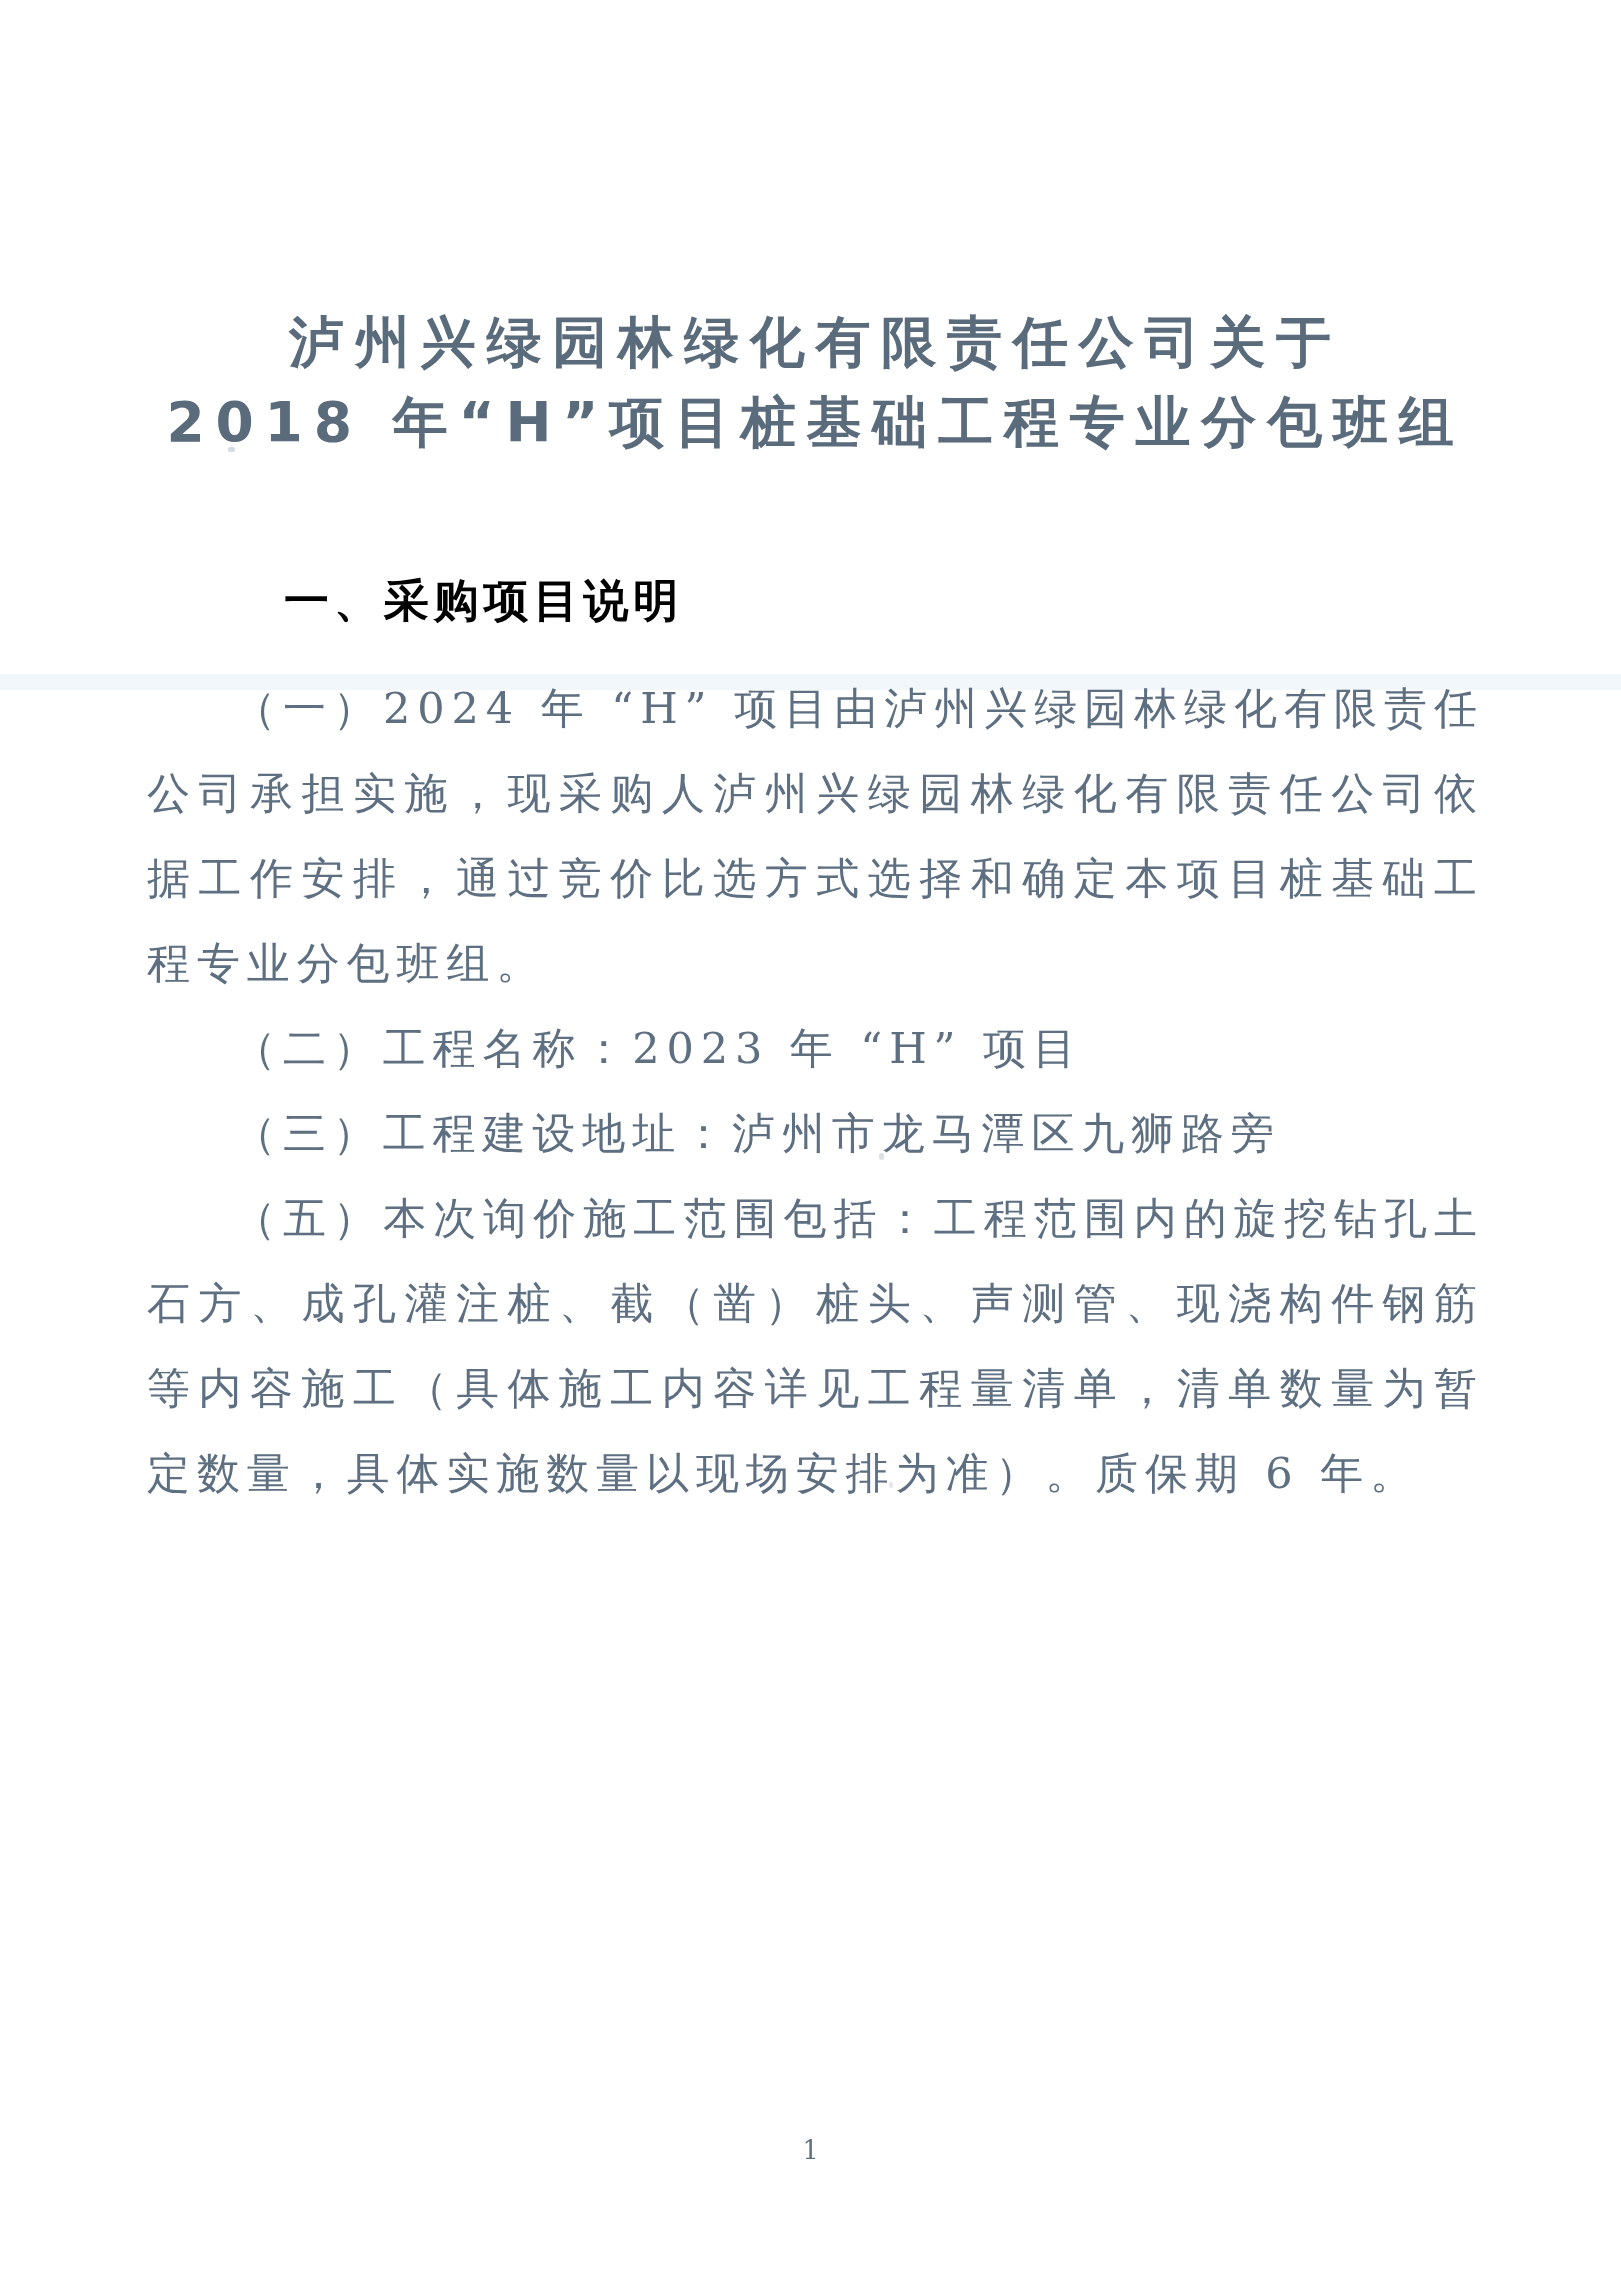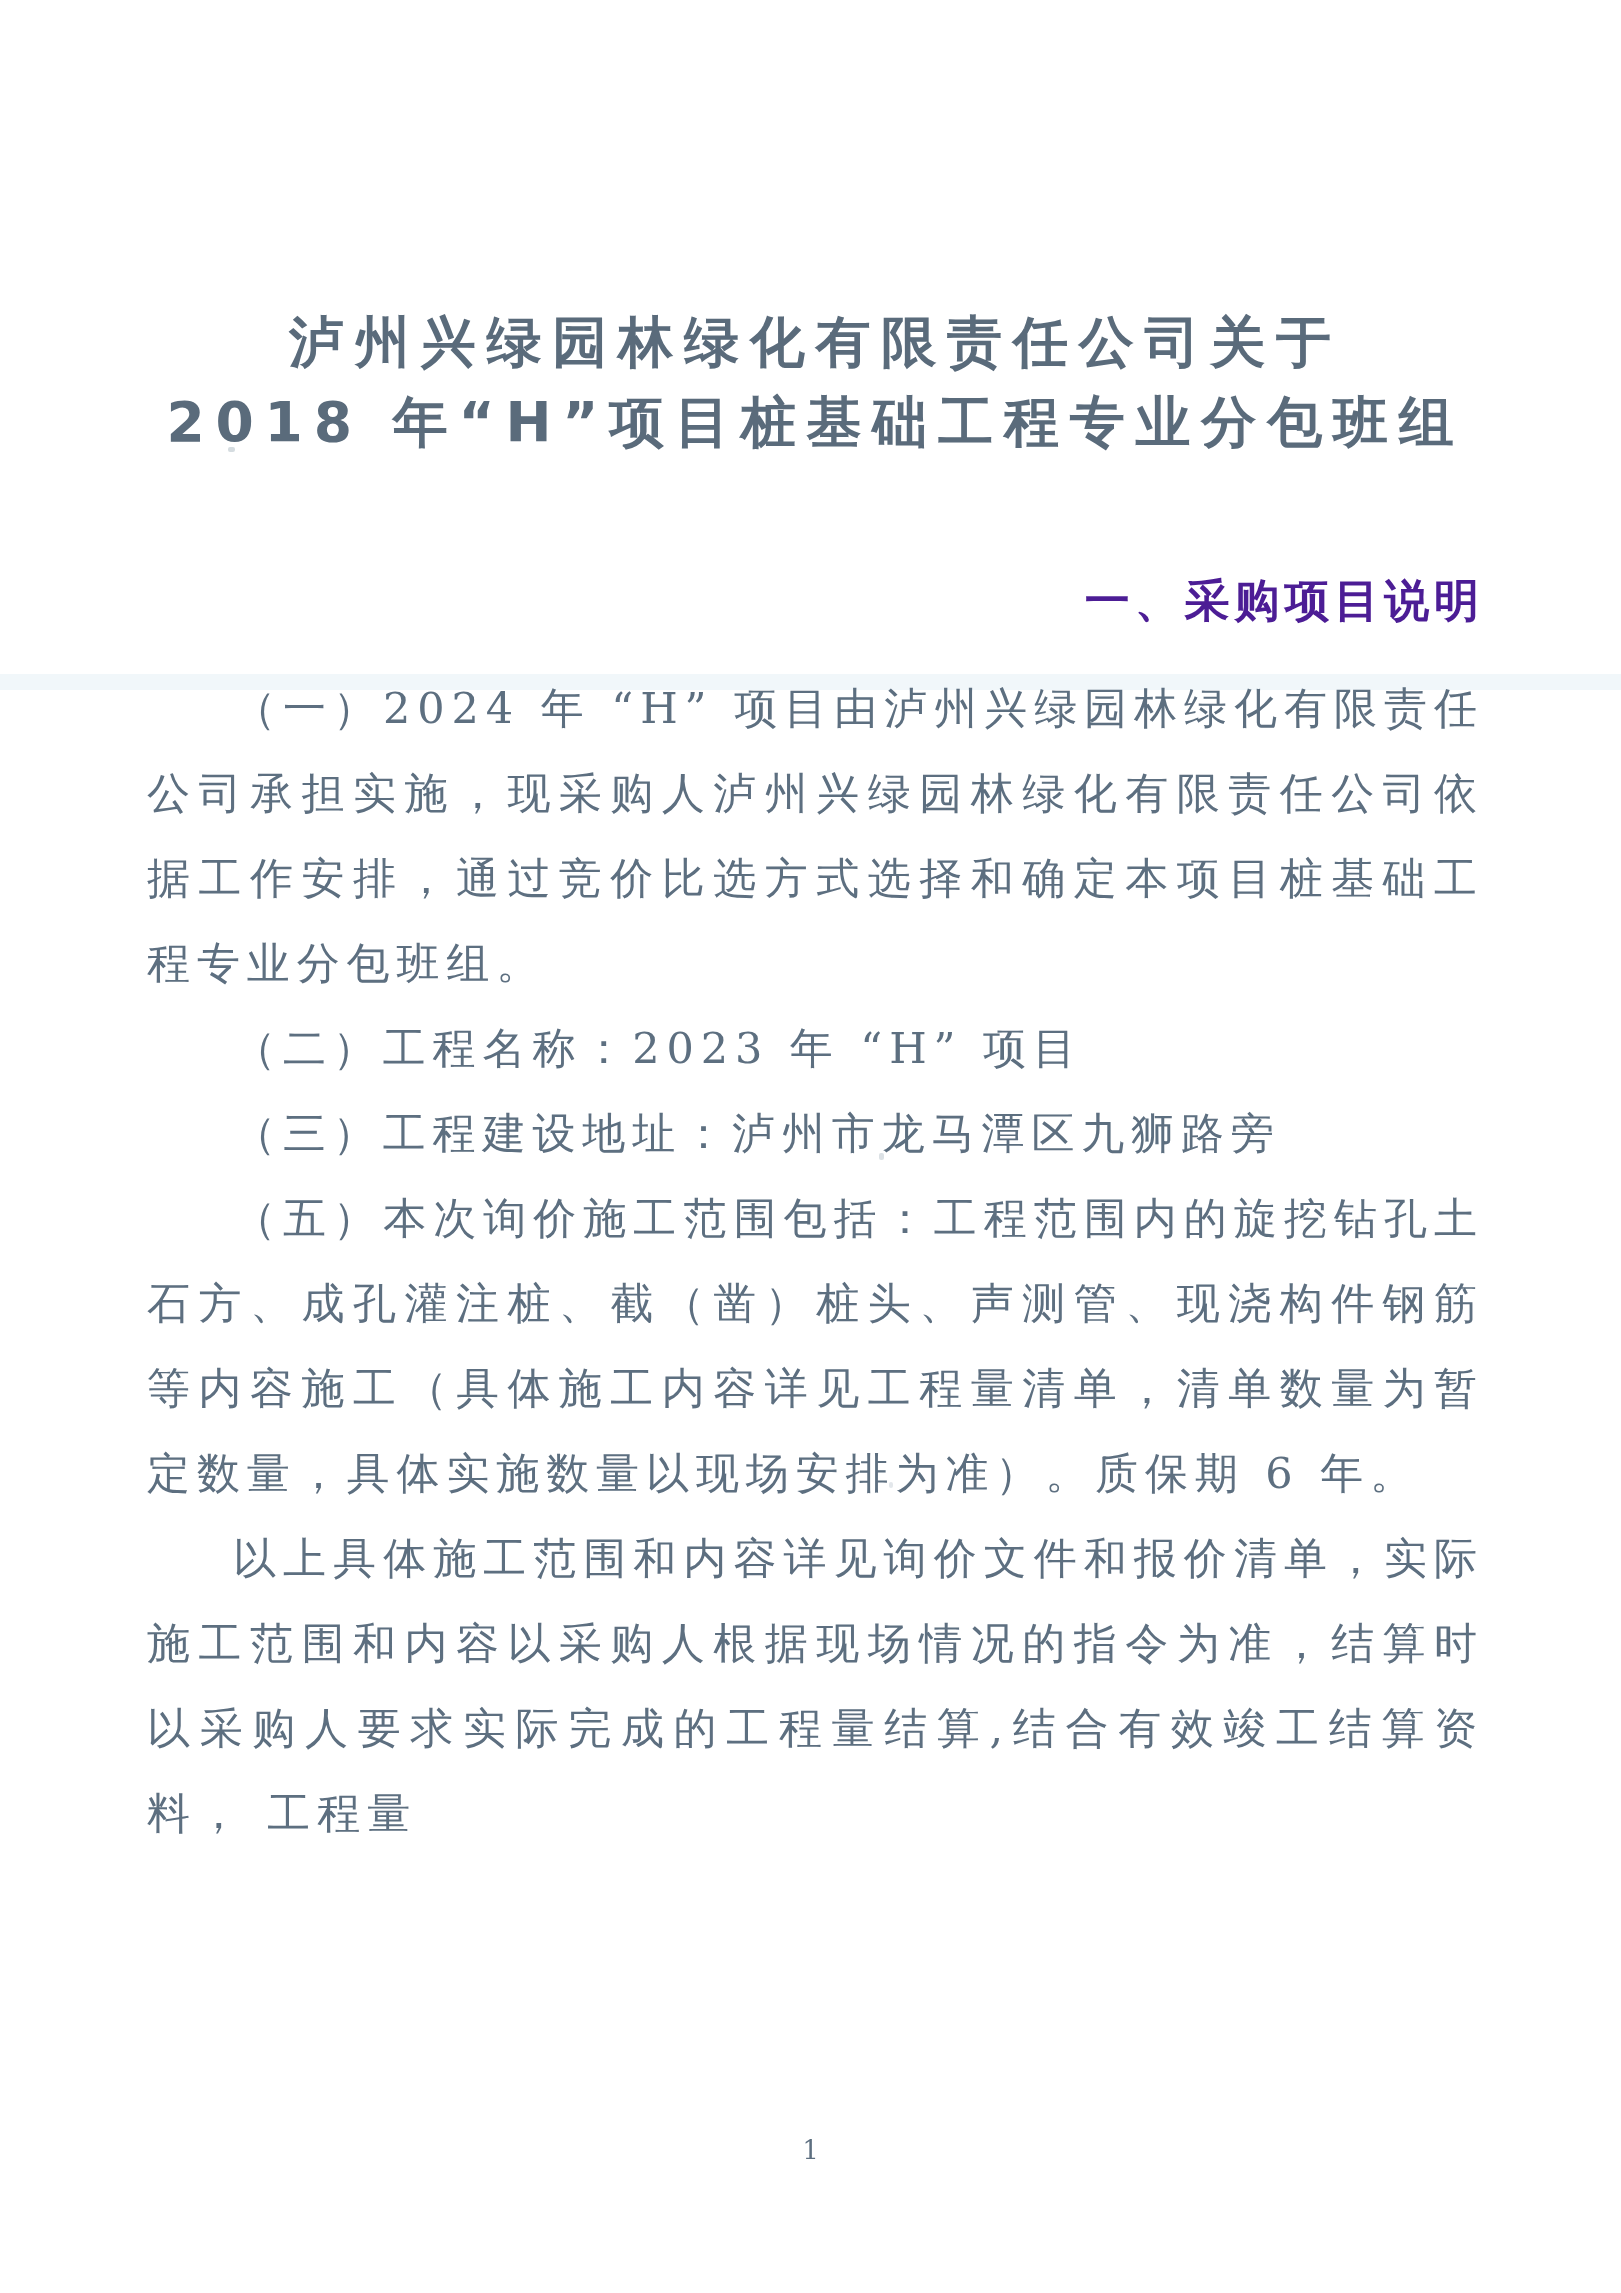--- a/index.html
+++ b/index.html
@@ -55,22 +55,21 @@
   }
   .doc-title .t-line { display: block; }
   .section-heading {
     margin-top: 110px;
     padding-left: 137px;
     font-family: "DejaVu Sans", "Liberation Sans", sans-serif;
     font-weight: 700;
     font-size: 45px;
     letter-spacing: 4.9px;
     line-height: 57px;
-    color: #4c1d95;
-    text-align: right;
+    color: #000000;
   }
   .body-text {
     margin-top: 25.5px;
     font-family: "DejaVu Serif", "Liberation Serif", serif;
     font-size: 43px;
     letter-spacing: 6.9px;
     line-height: 85px;
     color: #5d6f80;
     text-align: justify;
     text-justify: inter-ideograph;
@@ -107,21 +106,20 @@
       <span class="t-line">2018 年“H”项目桩基础工程专业分包班组</span>
     </h1>
 
     <h2 class="section-heading">一、采购项目说明</h2>
 
     <div class="body-text">
       <p>（一）2024 年 “H” 项目由泸州兴绿园林绿化有限责任公司承担实施，现采购人泸州兴绿园林绿化有限责任公司依据工作安排，通过竞价比选方式选择和确定本项目桩基础工程专业分包班组。</p>
       <p>（二）工程名称：2023 年 “H” 项目</p>
       <p>（三）工程建设地址：泸州市龙马潭区九狮路旁</p>
       <p>（五）本次询价施工范围包括：工程范围内的旋挖钻孔土石方、成孔灌注桩、截（凿）桩头、声测管、现浇构件钢筋等内容施工（具体施工内容详见工程量清单，清单数量为暂定数量，具体实施数量以现场安排为准）。质保期 6 年。</p>
-      <p>以上具体施工范围和内容详见询价文件和报价清单，实际施工范围和内容以采购人根据现场情况的指令为准，结算时以采购人要求实际完成的工程量结算,结合有效竣工结算资料， 工程量</p>
     </div>
 
   </div>
 
   <div class="page-number">1</div>
 
 </div>
 
 
 </body></html>

